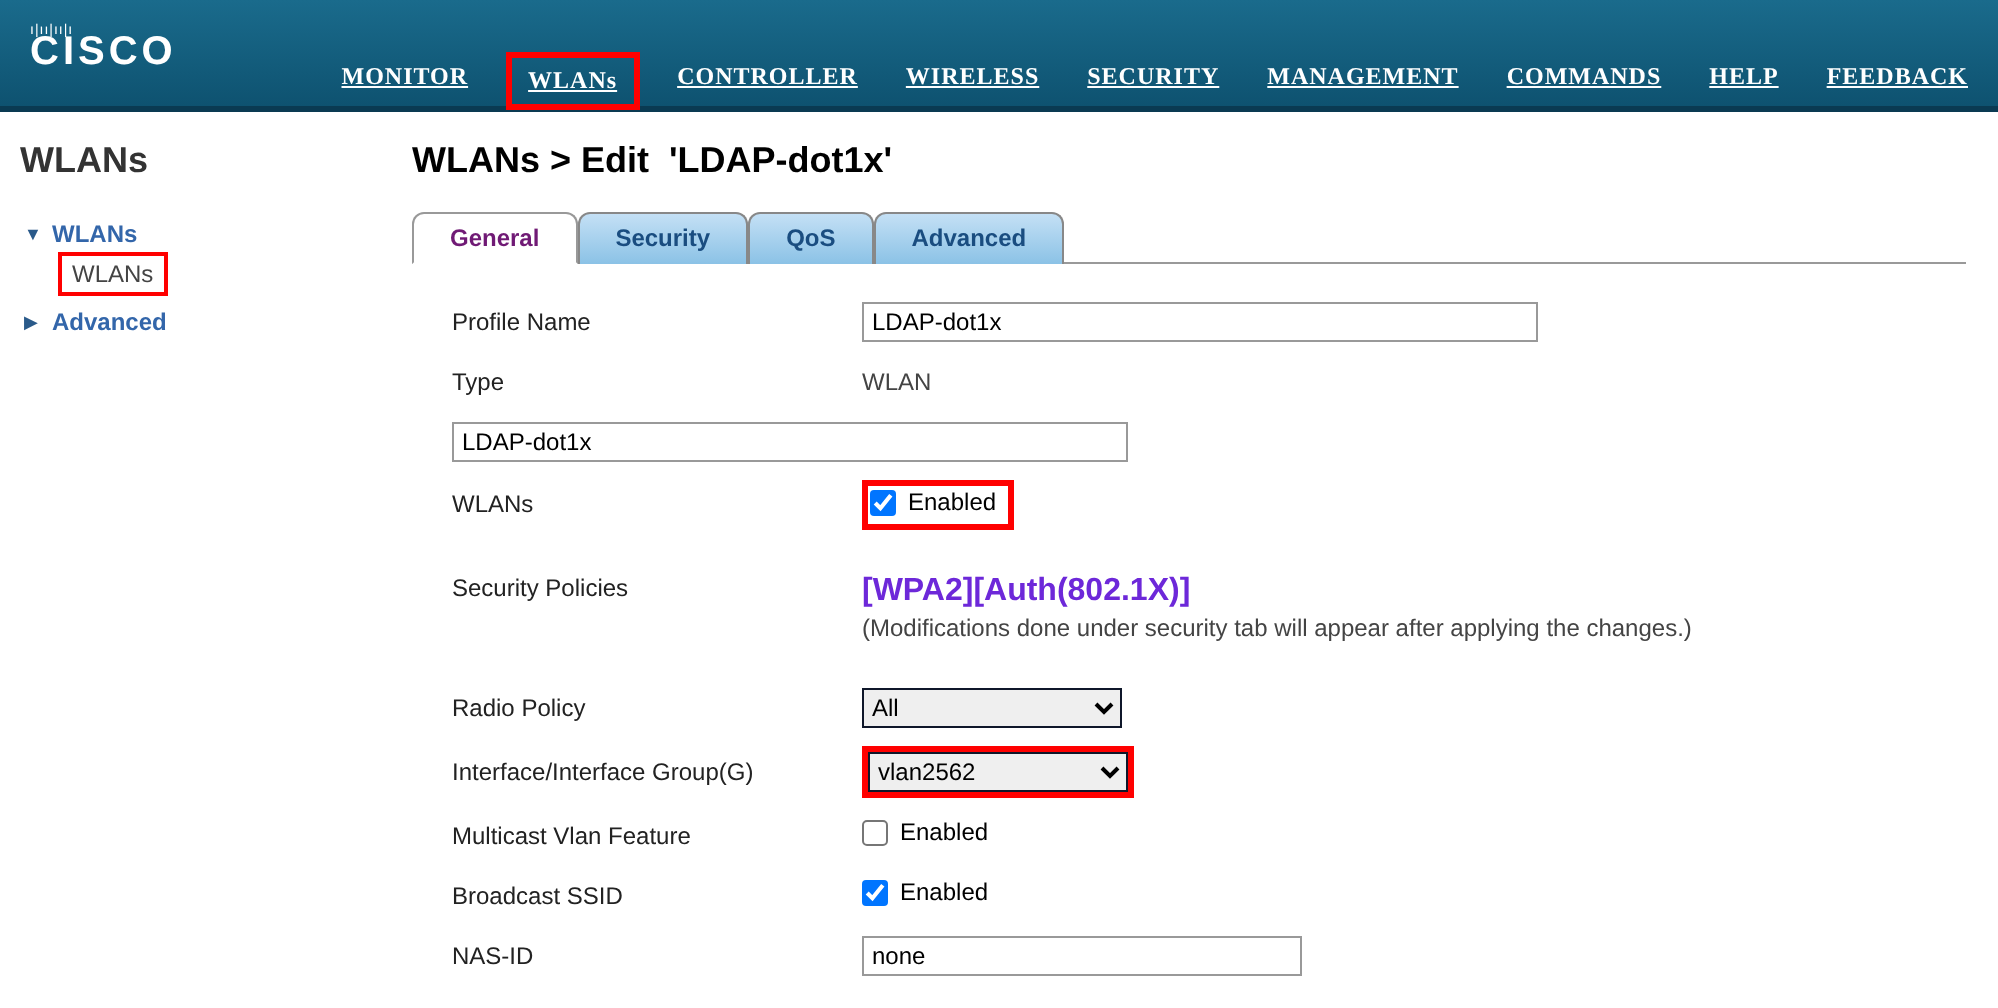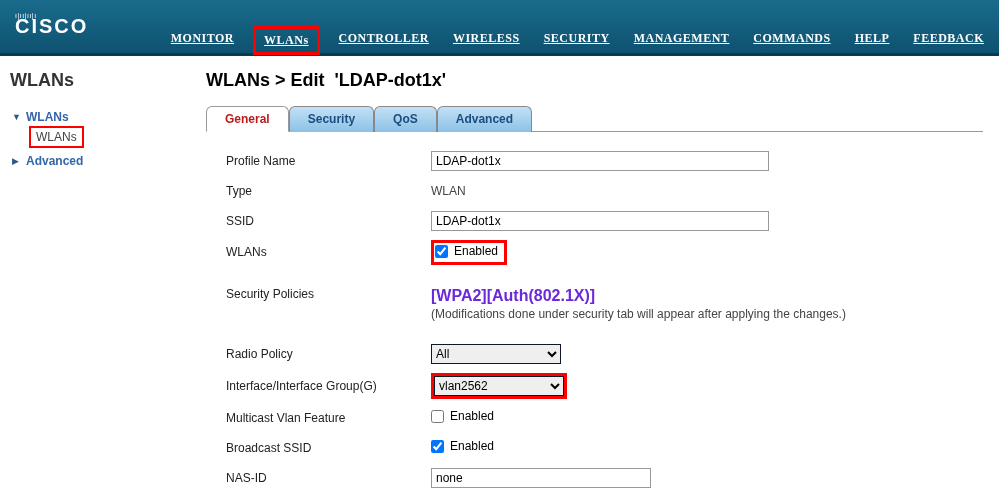--- a/index.html
+++ b/index.html
@@ -40,21 +40,21 @@
     .tabs { display: flex; border-bottom: 1px solid #999; margin-bottom: 18px; position: relative; }
     .tab { 
       background: linear-gradient(to bottom, #c4e0f5 0%, #8bc2e6 100%); 
       border: 1px solid #888; border-bottom: none; 
       border-radius: 6px 6px 0 0;
       padding: 5px 18px;
       color: #1a4d80; font-weight: bold; font-size: 12px;
       margin-right: 0px; cursor: pointer;
       position: relative; top: 1px;
     }
-    .tab.active { background: #fff; border-color: #999; color: #b91c1c; top: 1px; border-bottom: 1px solid #fff;}
+    .tab.active { background: #fff; border-color: #999; color: #701a75; top: 1px; border-bottom: 1px solid #fff;}
     
     .form-area { padding-left: 20px; }
     .form-row { display: flex; align-items: center; margin-bottom: 8px; min-height: 22px;}
     .form-label { width: 205px; color: #222; font-size: 12px; }
     .form-value { flex: 1; }
     .form-value input[type="text"] { width: 338px; height: 20px; border: 1px solid #999; padding: 1px 4px; font-size: 12px; font-family: inherit;}
     .form-value select { width: 130px; height: 20px; border: 1px solid #0f172a; font-size: 12px; font-family: inherit; background:#efefef;}
     .form-value .static { color: #444; font-size: 12px;}
     .chk-label { display: inline-flex; align-items: center; gap: 6px; font-size: 12px;}
     .hl-red-box { border: 3px solid #f00; display: inline-block; padding: 1px 6px 1px 1px; }
@@ -127,21 +127,20 @@
       </div>
 
       <div class="form-row">
         <div class="form-label">Type</div>
         <div class="form-value">
           <span class="static">WLAN</span>
         </div>
       </div>
 
       <div class="form-row">
-        <div class="form-label">SSID</div>
         <div class="form-value">
           <input type="text" value="LDAP-dot1x" style="">
         </div>
       </div>
 
       <div class="form-row">
         <div class="form-label">WLANs</div>
         <div class="form-value">
           <span class="hl-red-box">
             <label class="chk-label">

